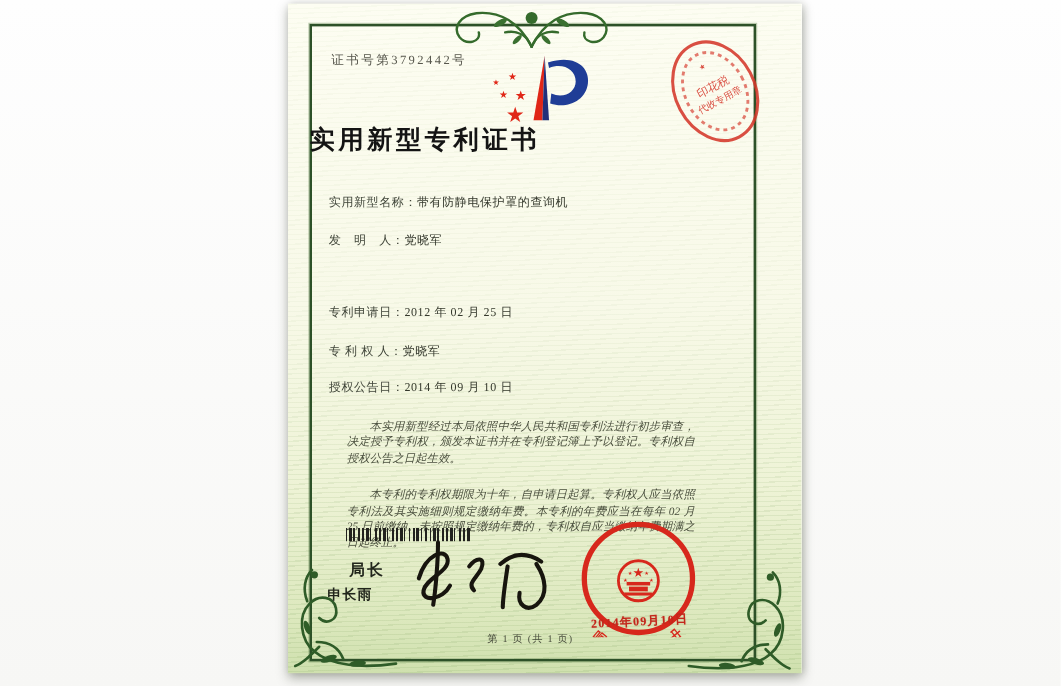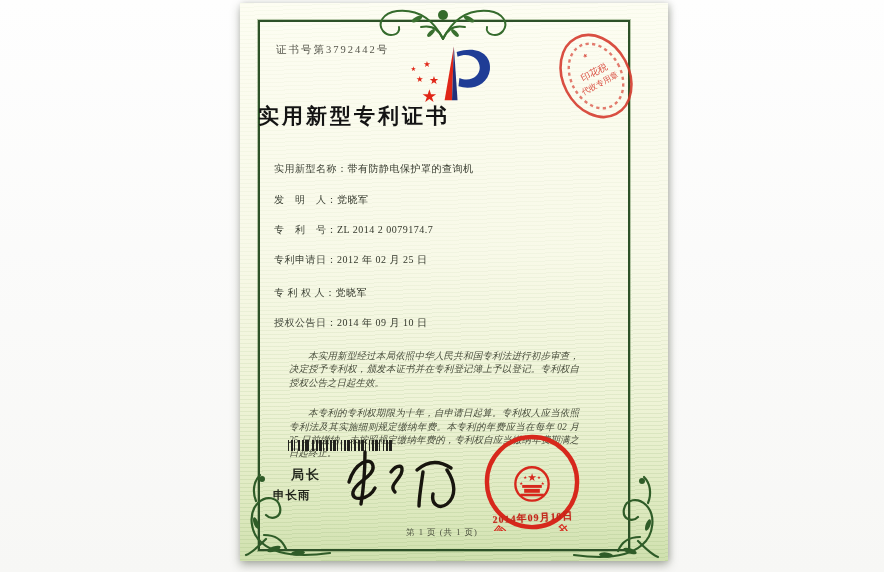--- a/index.html
+++ b/index.html
@@ -154,23 +154,20 @@
       </svg>
     </div>
 
     <h1 class="title">实用新型专利证书</h1>
 
     <div class="field f0">
       <span class="lbl">实用新型名称：</span><span class="val">带有防静电保护罩的查询机</span>
     </div>
     <div class="field f1">
       <span class="lbl">发　明　人：</span><span class="val">党晓军</span>
-    </div>
-    <div class="field f2">
-      <span class="lbl">专　利　号：</span><span class="val">ZL 2014 2 0079174.7</span>
     </div>
     <div class="field f3">
       <span class="lbl">专利申请日：</span><span class="val">2012 年 02 月 25 日</span>
     </div>
     <div class="field f4">
       <span class="lbl">专 利 权 人：</span><span class="val">党晓军</span>
     </div>
     <div class="field f5">
       <span class="lbl">授权公告日：</span><span class="val">2014 年 09 月 10 日</span>
     </div>

